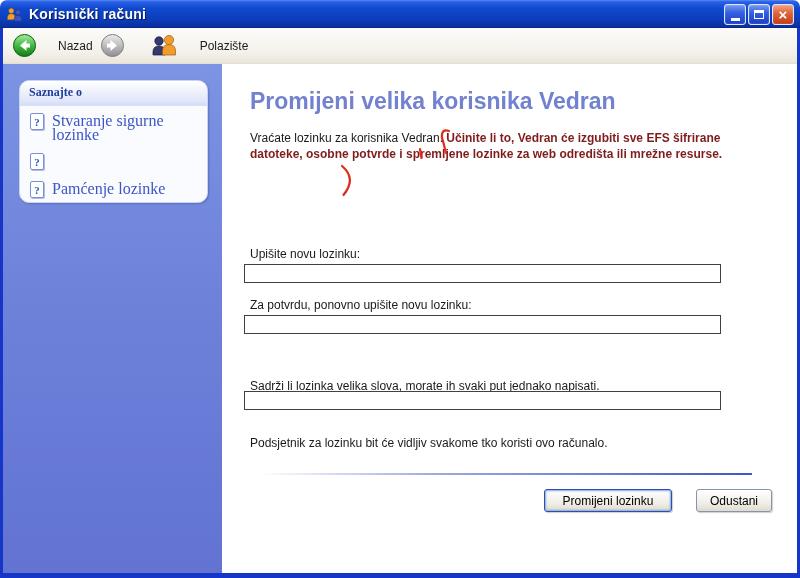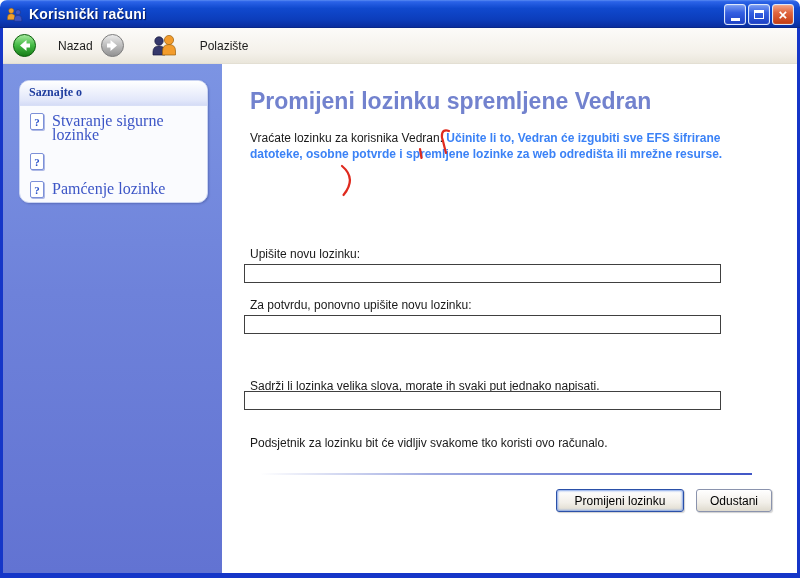--- a/index.html
+++ b/index.html
@@ -75,21 +75,21 @@
   .learn-label { font-size:16px; color:#3C55C6; line-height:14px; padding-top:1px; }
 
   .content { position:relative; flex:1; background:#fff; }
 
   
   .page-title {
     position:absolute; left:28px; top:24px;
     font-size:23px; font-weight:bold; color:#7282CE; letter-spacing:0;
   }
   .para { position:absolute; left:28px; width:484px; font-size:12px; line-height:16px; color:#1A1A1A; }
-  .para b { color:#3b82f6; }
+  .para b { color:#7f1d1d; }
   .p1 { top:66px; }
   .p2 { top:133px; }
 
   .field-label { position:absolute; left:28px; font-size:12px; color:#1A1A1A; }
   .xp-input {
     position:absolute; left:22px; width:477px; height:19px;
     border:1px solid #404040; background:#fff; font-size:12px; padding:0 4px;
     font-family:"Liberation Sans",sans-serif;
   }
   .lbl1 { top:183px; } .inp1 { top:200px; }
@@ -97,21 +97,21 @@
   .note1 { top:283px;margin-top:32px; }
   .lbl3 { top:309px; } .inp3 { top:327px; }
   .note2 { top:372px; }
   .hint-link { color:#3150C8; border-bottom:1px dashed #3150C8; cursor:pointer; }
   .hint-colon { color:#3150C8; }
 
   .divider {
     position:absolute; left:38px; top:409px; width:492px; height:2px;
     background:linear-gradient(to right, rgba(110,130,215,0) 0%, rgba(80,100,200,.55) 35%, #4056C6 100%);
   }
-  .btnrow { position:absolute; right:25px; top:425px; display:flex; gap:12px; }
+  .btnrow { position:absolute; right:25px; top:425px; display:flex; gap:24px; }
   .xpbtn {
     height:23px; min-width:72px; padding:0 13px; font-size:12px; color:#000;
     font-family:"Liberation Sans",sans-serif;
     background:linear-gradient(180deg,#FFFFFF 0%,#F2EFE9 60%,#DFDACE 100%);
     border:1px solid #8A93AD; border-radius:3px; cursor:pointer;
     box-shadow:1px 1px 1px rgba(120,120,120,.35);
   }
   .xpbtn.default {
     min-width:128px; border:1px solid #2A50A8;
     box-shadow:inset 0 0 2px 1px #86A6E8, 1px 1px 1px rgba(120,120,120,.35);
@@ -201,21 +201,21 @@
             <span class="qicon">?</span>
           </div>
           <div class="learn-item">
             <span class="qicon">?</span>
             <span class="learn-label">Pamćenje lozinke</span>
           </div>
         </div>
       </div>
 
       <div class="content">
-        <h1 class="page-title">Promijeni lozinku spremljene Vedran</h1>
+        <h1 class="page-title">Promijeni velika korisnika Vedran</h1>
 
         <p class="para p1"><span>Vraćate lozinku za korisnika Vedran. </span><b>Učinite li to, Vedran će izgubiti sve EFS šifrirane datoteke, osobne potvrde i spremljene lozinke za web odredišta ili mrežne resurse.</b></p>
 
 
         <label class="field-label lbl1">Upišite novu lozinku:</label>
         <input class="xp-input inp1" type="text" value="" style="">
 
         <label class="field-label lbl2">Za potvrdu, ponovno upišite novu lozinku:</label>
         <input class="xp-input inp2" type="text" value="" style="">
 

